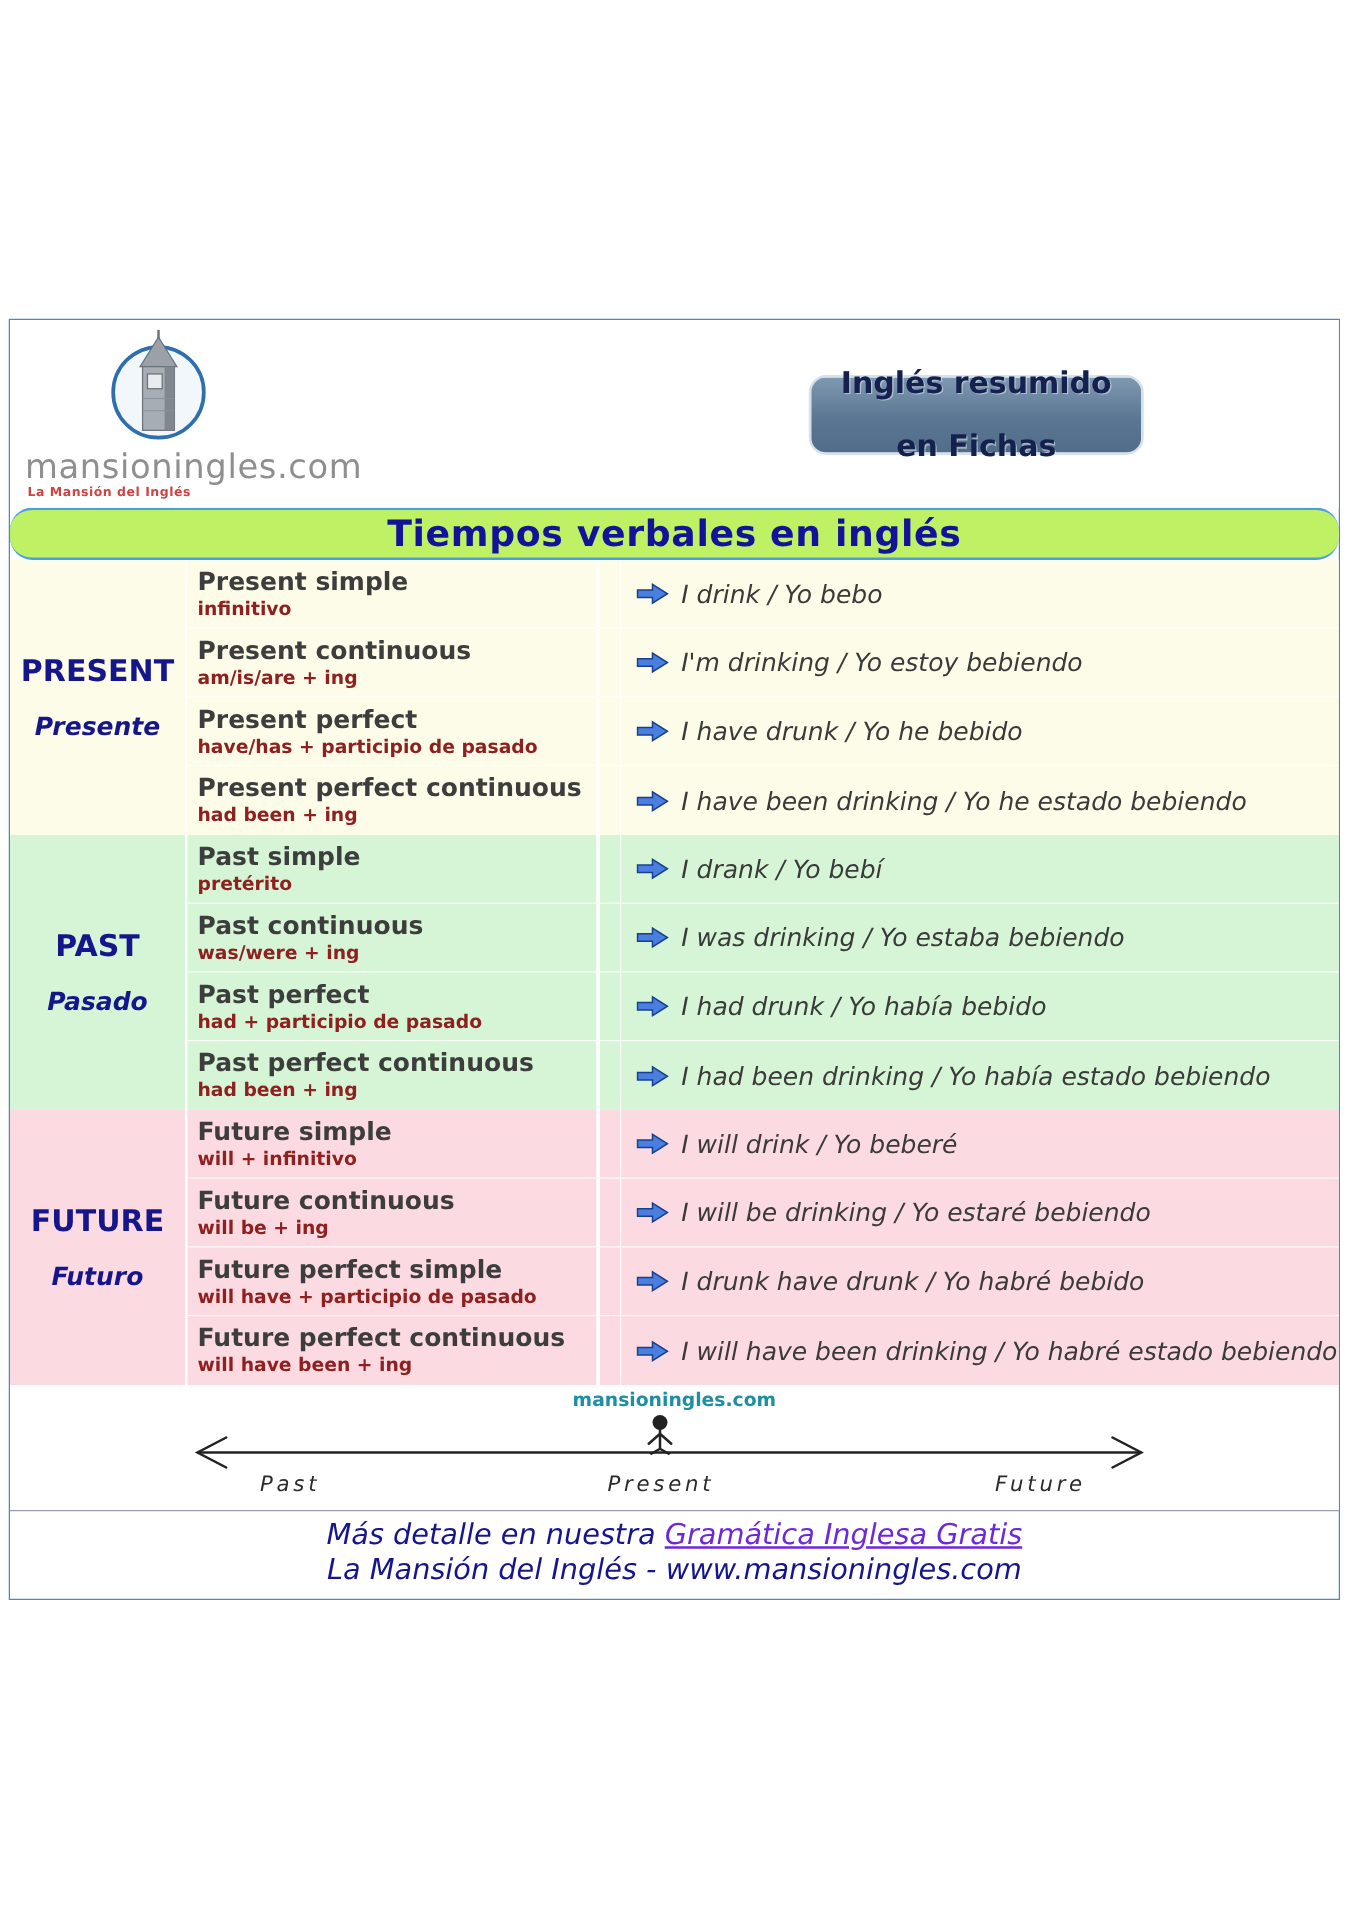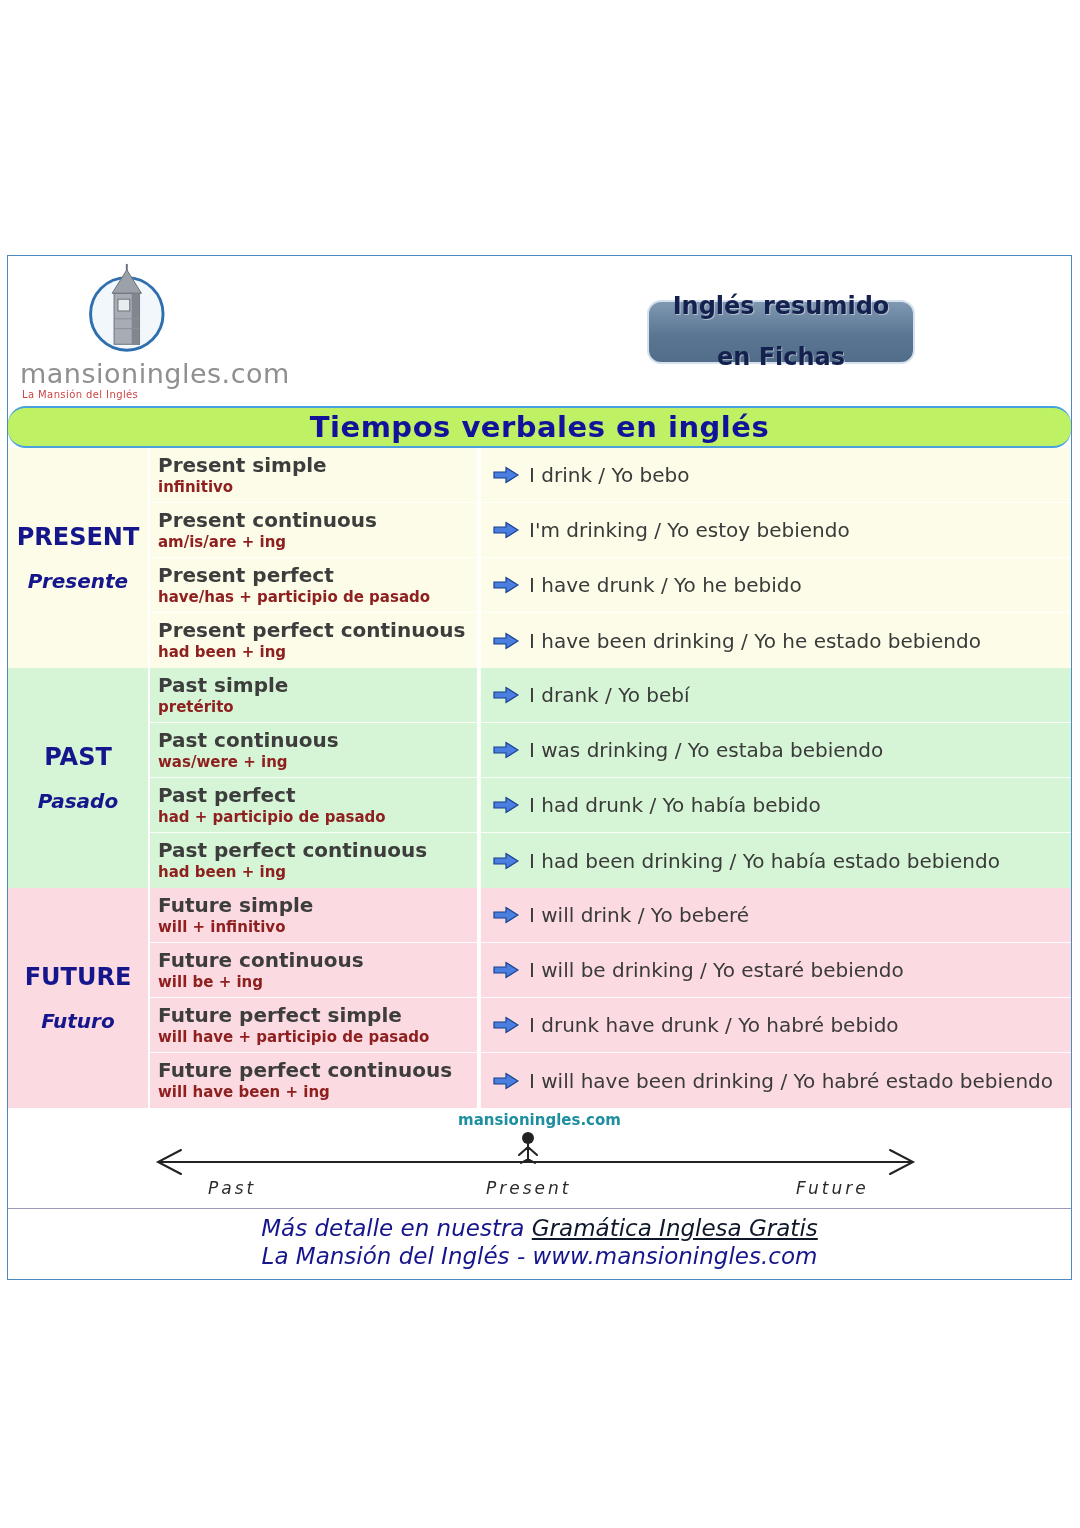--- a/index.html
+++ b/index.html
@@ -10,21 +10,21 @@
   }
   .card {
     position:absolute; left:7px; top:255px; width:1065px;
     background:#ffffff; border:1px solid #4d88c0;
   }
   
   .header { position:relative; height:150px; background:#ffffff; }
   .logo { position:absolute; left:12px; top:4px; width:280px; }
   .tower-svg { display:block; margin-left:22px; }
   .brand { font-size:27px; color:#8f8f8f; letter-spacing:0.5px; margin-top:0px; }
-  .tagline { font-size:10px; color:#cc4444; font-weight:normal; letter-spacing:0.4px; margin-left:2px; }
+  .tagline { font-size:10px; color:#cc4444; font-weight:bold; letter-spacing:0.4px; margin-left:2px; }
   .badge {
     position:absolute; right:156px; top:44px; width:268px; height:64px;
     border-radius:14px; border:2px solid #d5e1ec;
     background:linear-gradient(180deg,#8099b2 0%,#5a7692 55%,#516d89 100%);
     display:flex; flex-direction:column; align-items:center; justify-content:center;gap:24px;
   }
   .badge-line {
     font-weight:bold; font-size:24px; line-height:27px; color:#14204e;
     text-shadow:1px 1px 0 rgba(255,255,255,0.45);
   }
@@ -38,41 +38,41 @@
   }
   
   .section { display:flex; }
   .sec-label {
     width:142px; border-right:2px solid #ffffff;
     display:flex; flex-direction:column; align-items:center; justify-content:center;
   }
   .sec-en { font-weight:bold; font-size:24px; color:#15158c; }
   .sec-es { font-weight:bold; font-style:italic; font-size:20px; color:#15158c; margin-top:18px; }
   .rows { flex:1; display:flex; flex-direction:column; }
-  .row { display:flex; height:55px; border-bottom:1px solid rgba(255,255,255,0.85); }
+  .row { display:flex; height:55px; border-bottom:1px solid rgba(255,255,255,0.85);gap:16px; }
   .row:last-child { border-bottom:none; }
   .tense-cell { width:330px; border-right:3px solid #ffffff; padding:5px 0 0 8px; }
   .tense { font-size:20px; font-weight:600; color:#3d3d3d; white-space:nowrap; }
   .formula { font-size:15px; font-weight:bold; color:#8f2020; white-space:nowrap; margin-top:1px; }
   .example-cell { flex:1; display:flex; align-items:center; gap:10px; padding-left:12px; border-left:1px solid rgba(255,255,255,0.85); }
   .arrow { flex:0 0 auto; display:block; }
-  .example { font-size:20px; color:#3a3a3a; white-space:nowrap; }
+  .example { font-style:italic; font-size:20px; color:#3a3a3a; white-space:nowrap; }
   
   .timeline-area { position:relative; height:100px; background:#ffffff; }
   .watermark { text-align:center; font-size:15px; font-weight:bold; color:#1d8fa0; padding-top:3px; }
   .timeline-svg { display:block; width:1063px; height:78px; }
   .tl-label { position:absolute; font-style:italic; font-size:17px; letter-spacing:3px; color:#2b2b2b; }
   .tl-past { left:200px; top:70px; }
   .tl-present { left:478px; top:70px; }
   .tl-future { left:788px; top:70px; }
   
   .footer { border-top:1px solid #9a9ab8; text-align:center; padding:6px 0 10px; }
   .f-line { font-style:italic; font-size:23px; color:#15158c; }
   .f-line2 { margin-top:2px; }
-  .f-link { color:#0f172a; text-decoration:underline; font-style:italic; }
+  .f-link { color:#6d28d9; text-decoration:underline; font-style:italic; }
 </style>
 </head>
 <body>
 
 <div class="card">
 
   <div class="header">
     <div class="logo">
       <svg class="tower-svg" width="150" height="98" viewBox="0 0 150 100">
         <ellipse cx="85" cy="55" rx="37" ry="37" fill="#f2f7fc" stroke="#2f6fae" stroke-width="3"></ellipse>

